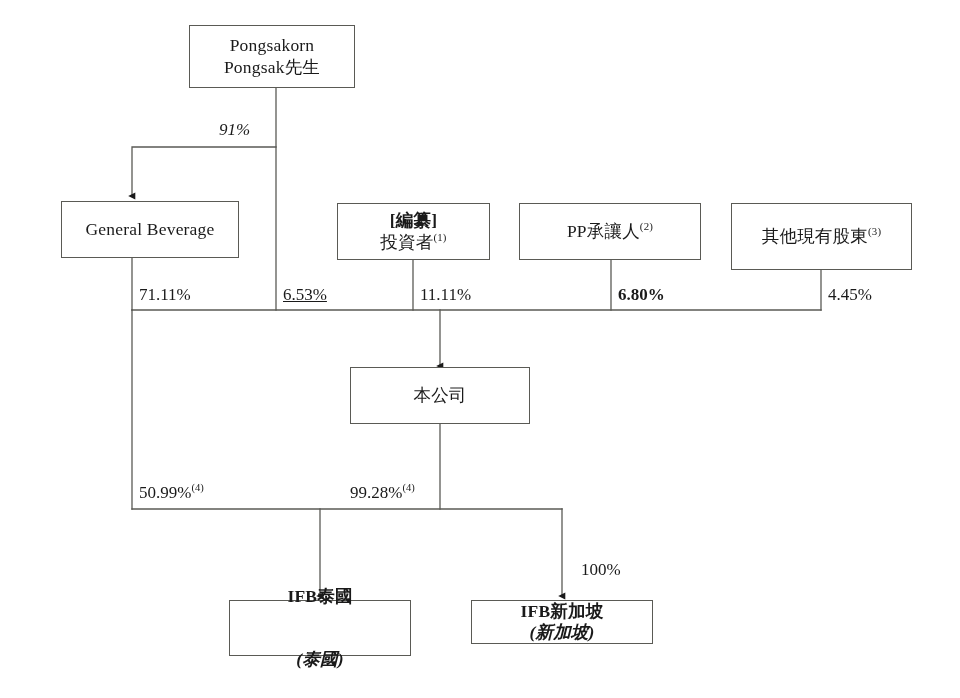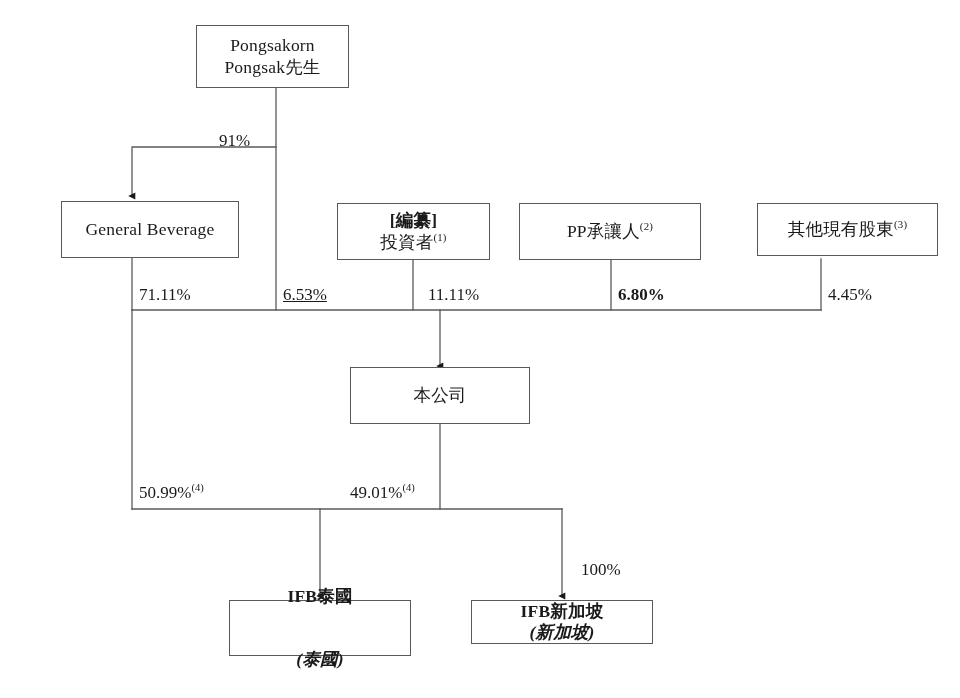--- a/index.html
+++ b/index.html
@@ -102,67 +102,67 @@
       <path d="M 440 424 L 440 509"></path>
 
       <path d="M 132 509 L 562 509"></path>
 
       <path d="M 320 509 L 320 596" marker-end="url(#arrowhead)"></path>
 
       <path d="M 562 509 L 562 596" marker-end="url(#arrowhead)"></path>
     </g>
   </svg>
 
-  <div class="node-box" style="left:196px; top:25px; width:153px; height:63px;">
+  <div class="node-box" style="left:189px; top:25px; width:166px; height:63px;">
     <span class="node-line">Pongsakorn</span>
     <span class="node-line">Pongsak先生</span>
   </div>
 
   <div class="node-box" style="left:41px; top:201px; width:178px; height:57px;margin-left:20px;">
     <span class="node-line">General Beverage</span>
   </div>
 
   <div class="node-box" style="left:337px; top:203px; width:153px; height:57px;">
     <span class="node-line bold">[編纂]</span>
     <span class="node-line"><span>投資者</span><span class="sup">(1)</span></span>
   </div>
 
   <div class="node-box" style="left:519px; top:203px; width:182px; height:57px;">
     <span class="node-line"><span>PP承讓人</span><span class="sup">(2)</span></span>
   </div>
 
-  <div class="node-box" style="left:757px; top:203px; width:181px; height:53px;">
+  <div class="node-box" style="left:731px; top:203px; width:181px; height:67px;">
     <span class="node-line"><span>其他現有股東</span><span class="sup">(3)</span></span>
   </div>
 
   <div class="node-box" style="left:350px; top:367px; width:180px; height:57px;">
     <span class="node-line">本公司</span>
   </div>
 
   <div class="node-box" style="left:229px; top:600px; width:182px; height:56px;gap:42px;">
     <span class="node-line latin-bold">IFB泰國</span>
     <span class="node-line italic">(泰國)</span>
   </div>
 
   <div class="node-box" style="left:471px; top:600px; width:182px; height:44px;">
     <span class="node-line latin-bold">IFB新加坡</span>
     <span class="node-line italic">(新加坡)</span>
   </div>
 
-  <div class="edge-label" style="left:219px; top:131px;">91%</div>
+  <div class="edge-label" style="left:219px; top:120px;font-style:italic;">91%</div>
 
   <div class="edge-label" style="left:139px; top:285px;">71.11%</div>
 
   <div class="edge-label" style="left:283px; top:285px;text-decoration:underline;">6.53%</div>
 
-  <div class="edge-label" style="left:420px; top:285px;margin-left:8px;">11.11%</div>
+  <div class="edge-label" style="left:420px; top:285px;">11.11%</div>
 
   <div class="edge-label" style="left:618px; top:285px;font-weight:bold;">6.80%</div>
 
   <div class="edge-label" style="left:828px; top:285px;">4.45%</div>
 
   <div class="edge-label" style="left:139px; top:483px;"><span>50.99%</span><span class="sup">(4)</span></div>
 
-  <div class="edge-label" style="left:350px; top:483px;"><span>49.01%</span><span class="sup">(4)</span></div>
+  <div class="edge-label" style="left:350px; top:483px;"><span>99.28%</span><span class="sup">(4)</span></div>
 
   <div class="edge-label" style="left:581px; top:560px;">100%</div>
 
 </div>
 
 </body></html>

